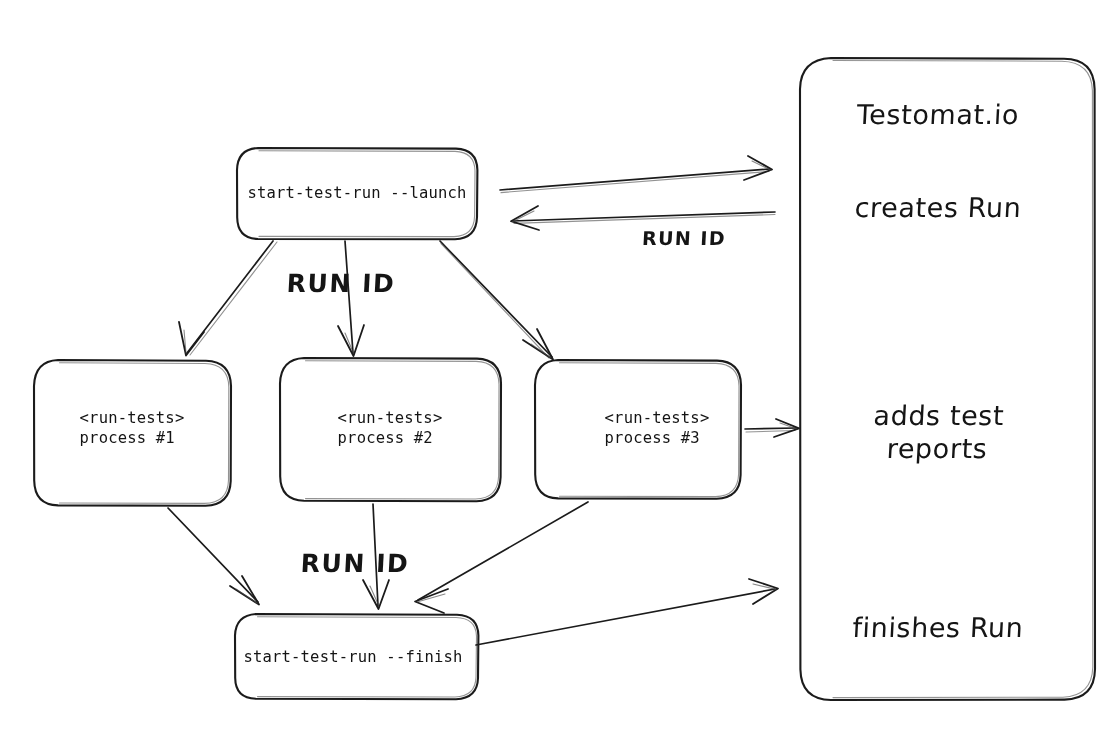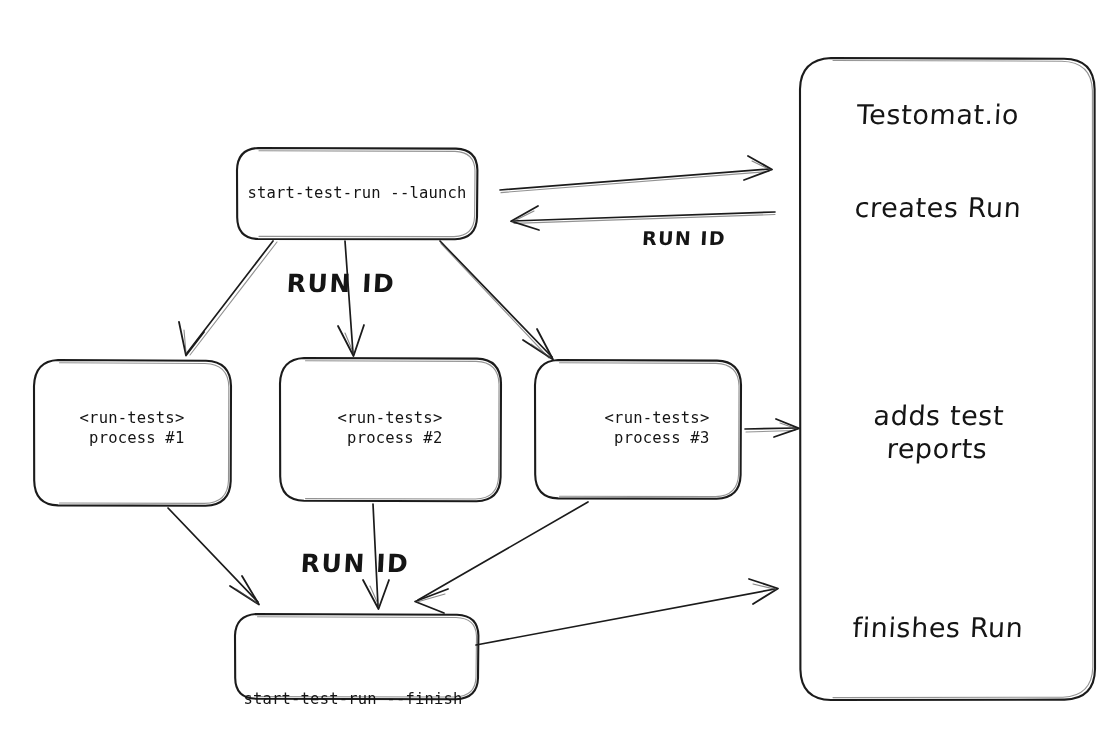--- a/index.html
+++ b/index.html
@@ -79,21 +79,21 @@
 
   
   .mono-label {
     position: absolute;
     font-family: "DejaVu Sans Mono", "Liberation Mono", monospace;
     font-size: 15.5px;
     line-height: 20px;
     color: #141414;
     letter-spacing: .2px;
     white-space: pre;
-    text-align: right;
+    text-align: left;
     transform: translate(-50%, -50%);
     pointer-events: none;
   }
   .hand-label {
     position: absolute;
     font-family: "DejaVu Sans", sans-serif;
     font-size: 27px;
     line-height: 33px;
     color: #151515;
     white-space: pre-line;
@@ -220,21 +220,21 @@
 
   <div class="mono-label" style="left:132px; top:428px;">&lt;run-tests&gt;
 process #1</div>
 
   <div class="mono-label" style="left:390px; top:428px;">&lt;run-tests&gt;
 process #2</div>
 
   <div class="mono-label" style="left:657px; top:428px;">&lt;run-tests&gt;
 process #3</div>
 
-  <div class="mono-label" style="left:353px; top:657px;margin-top:42px;">start-test-run --finish</div>
+  <div class="mono-label" style="left:353px; top:657px;">start-test-run --finish</div>
 
   <div class="hand-label" style="left:938px; top:114px;">Testomat.io</div>
 
   <div class="hand-label" style="left:938px; top:207px;">creates Run</div>
 
   <div class="hand-label" style="left:938px; top:432px;">adds test
 reports</div>
 
   <div class="hand-label" style="left:938px; top:627px;">finishes Run</div>
 

